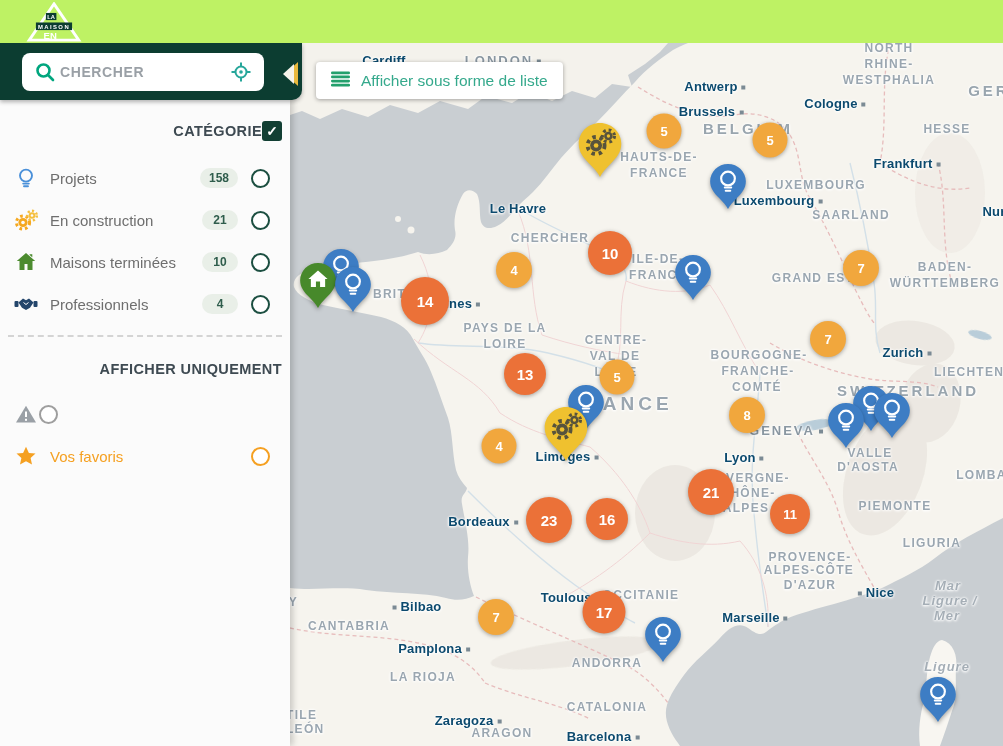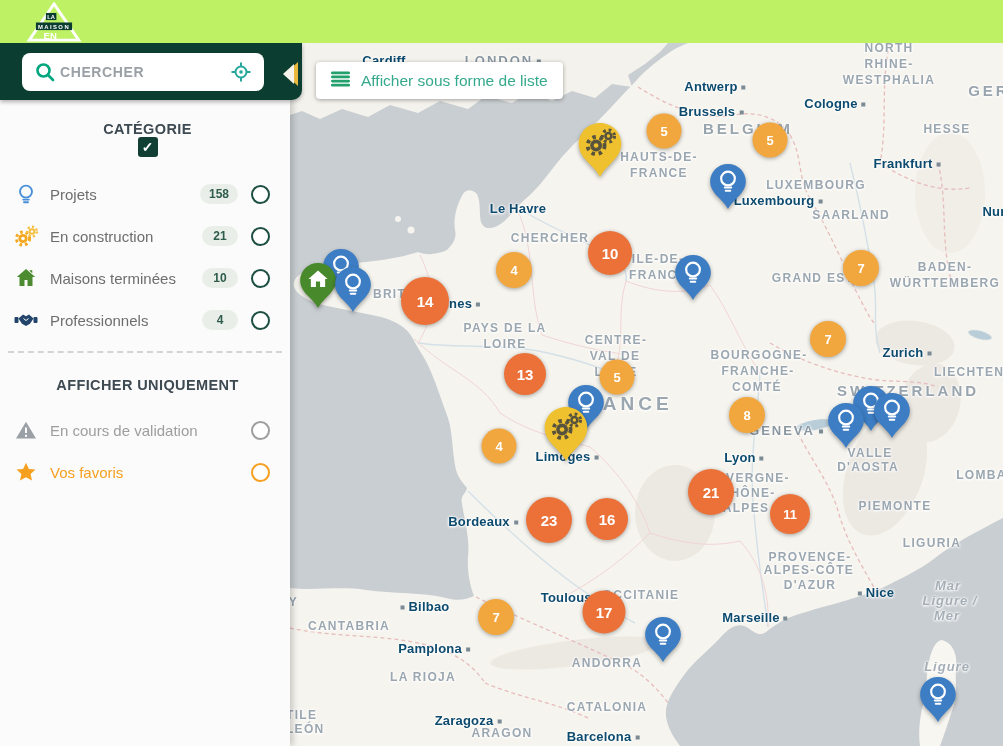--- a/index.html
+++ b/index.html
@@ -21,21 +21,21 @@
   .sicon{display:flex;align-items:center;justify-content:center;width:26px;flex:0 0 auto;}
   .collapse{position:absolute;right:3px;top:19px;width:16px;height:24px;cursor:pointer;}
   .collapse .tri-gold{position:absolute;left:2px;top:0;width:0;height:0;
       border-top:12px solid transparent;border-bottom:12px solid transparent;border-right:13px solid #e9b93d;}
   .collapse .tri-white{position:absolute;left:0px;top:2px;width:0;height:0;
       border-top:10px solid transparent;border-bottom:10px solid transparent;border-right:11px solid #f6f3ea;}
 
   
   .sidebar{position:absolute;left:0;top:100px;width:290px;height:646px;background:#fbfbfb;z-index:30;
            box-shadow:3px 0 6px rgba(0,0,0,.18);}
-  .sec-head{display:flex;align-items:center;justify-content:space-between;padding:21px 8px 4px 13px;flex-direction:column;}
+  .sec-head{display:flex;align-items:center;justify-content:flex-end;padding:21px 8px 4px 13px;}
   .sec-title{font-size:14.5px;font-weight:700;color:#3e4a52;letter-spacing:.4px;}
   .checkbox{width:20px;height:20px;background:#123f33;border-radius:3px;color:#fff;display:flex;
             align-items:center;justify-content:center;font-size:14px;font-weight:700;cursor:pointer;}
   .rows{margin-top:12px;}
   .cat-row{display:flex;align-items:center;height:42px;padding:0 20px 0 13px;cursor:pointer;}
   .cicon{width:26px;display:flex;align-items:center;justify-content:center;flex:0 0 auto;}
   .clabel{flex:1;margin-left:11px;font-size:15px;color:#6e6e6e;}
   .badge{min-width:18px;height:20px;border-radius:10px;background:#e9efe8;color:#2f5d4c;font-size:12px;
          font-weight:700;display:flex;align-items:center;justify-content:center;padding:0 9px;margin-right:13px;}
   .radio{width:15px;height:15px;border-radius:50%;border:2.5px solid #1c4f41;background:#fff;flex:0 0 auto;}
@@ -207,21 +207,21 @@
       <span class="mlabel city dot-r" style="left: 465px; top: 574px;">Marseille</span>
       <span class="mlabel region" style="left: 520px; top: 514px;">PROVENCE-</span>
       <span class="mlabel region" style="left: 519px; top: 527px;">ALPES-CÔTE</span>
       <span class="mlabel region" style="left: 520px; top: 542px;">D'AZUR</span>
       <span class="mlabel city dot-r" style="left: 277px; top: 413px;">Limoges</span>
       <span class="mlabel city dot-r" style="left: 193px; top: 478px;">Bordeaux</span>
       <span class="mlabel region" style="left: 351px; top: 552px;">OCCITANIE</span>
       <span class="mlabel city dot-r" style="left: 284px; top: 554px;">Toulouse</span>
       <span class="mlabel region" style="left: 317px; top: 620px;">ANDORRA</span>
       <span class="mlabel region" style="left: 59px; top: 583px;">CANTABRIA</span>
-      <span class="mlabel city dot-l" style="left: 127px; top: 563px; margin-left: 8px;">Bilbao</span>
+      <span class="mlabel city dot-l" style="left: 127px; top: 563px;">Bilbao</span>
       <span class="mlabel city dot-r" style="left: 144px; top: 605px;">Pamplona</span>
       <span class="mlabel region" style="left: 133px; top: 634px;">LA RIOJA</span>
       <span class="mlabel region" style="left: -26px; top: 559px;">COUNTRY</span>
       <span class="mlabel region" style="left: -3px; top: 672px;">CASTILE</span>
       <span class="mlabel region" style="left: -2px; top: 686px;">AND LEÓN</span>
       <span class="mlabel city dot-r" style="left: 178px; top: 677px;">Zaragoza</span>
       <span class="mlabel region" style="left: 212px; top: 690px;">ARAGON</span>
       <span class="mlabel region" style="left: 317px; top: 664px;">CATALONIA</span>
       <span class="mlabel city dot-r" style="left: 313px; top: 693px;">Barcelona</span>
       <span class="mlabel big" style="left: 331px; top: 361px;">FRANCE</span>
@@ -433,21 +433,20 @@
   </div>
   <div class="rows" id="filter-list">
       <div class="cat-row">
         <span class="cicon">
           <svg width="22" height="22" viewBox="0 0 22 22">
             <path d="M11 2.8 21 19.5H1Z" fill="#9aa0a6"></path>
             <rect x="10" y="8.5" width="2" height="5.5" fill="#fff"></rect>
             <rect x="10" y="15.8" width="2" height="2" fill="#fff"></rect>
           </svg>
         </span>
-        <span class="clabel" style="color:#9e9e9e">En cours de validation</span>
         <span class="radio" style="border-color:#9e9e9e"></span>
       </div>
       <div class="cat-row">
         <span class="cicon">
           <svg width="22" height="22" viewBox="0 0 22 22">
             <path d="M11 1.8l2.9 6.1 6.6.7-4.9 4.4 1.4 6.5L11 16.2l-6 3.3 1.4-6.5L1.5 8.6l6.6-.7Z" fill="#f5a021"></path>
           </svg>
         </span>
         <span class="clabel" style="color:#f5a021">Vos favoris</span>
         <span class="radio" style="border-color:#f5a021"></span>

